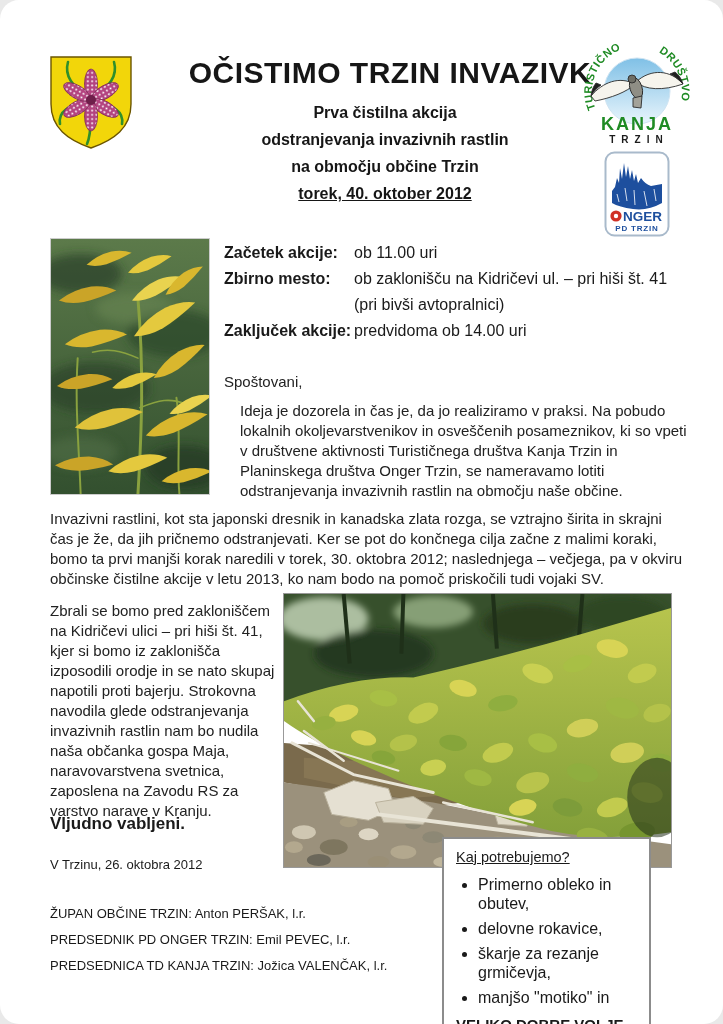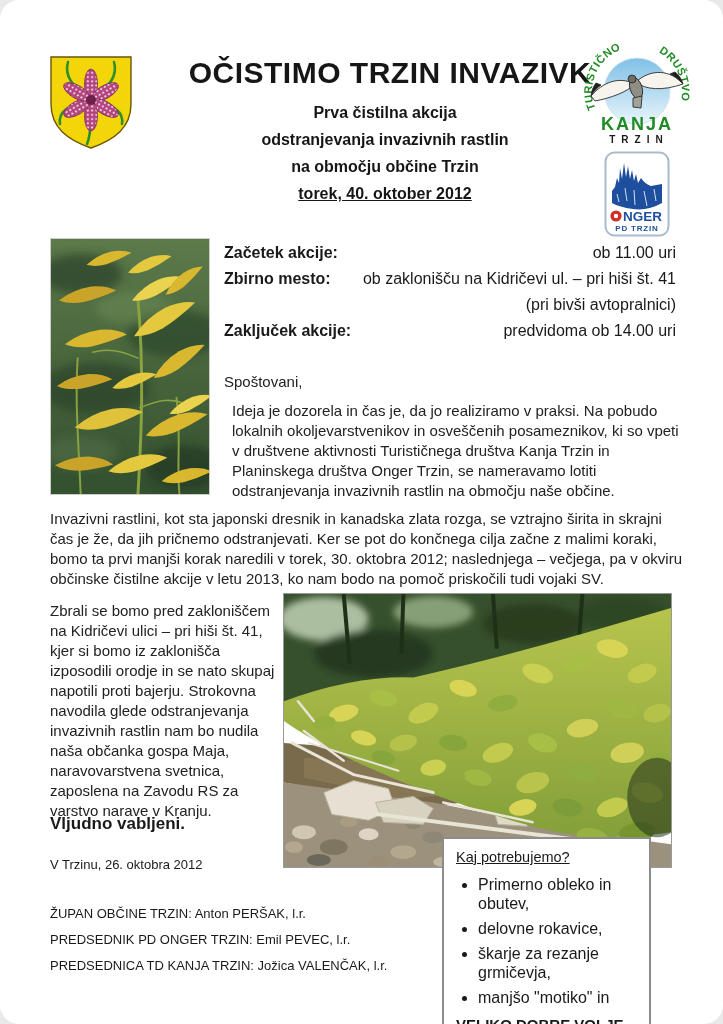--- a/index.html
+++ b/index.html
@@ -23,26 +23,26 @@
   #coat-of-arms { left:48px; top:54px; }
   #kanja-logo { left:583px; top:44px; }
   #onger-logo { left:604px; top:151px; }
   #photo-goldenrod { left:50px; top:238px; width:160px; height:257px; border:1px solid #cccccc; }
   #photo-knotweed { left:283px; top:593px; width:389px; height:275px; border:1px solid #999999; }
 
   
   #schedule { left:224px; top:240px; width:452px; font-size:16px; line-height:26px; }
   .sched-row { display:flex; }
   .sched-label { width:130px; font-weight:bold; flex:0 0 130px; }
-  .sched-value { flex:1;text-align:right; }
+  .sched-value { flex:1; }
 
   
   .para { font-size:15px; line-height:20px; color:#222222; }
   #salutation { left:224px; top:372px; }
-  #paragraph1 { left:232px; top:401px; width:458px; }
+  #paragraph1 { left:240px; top:401px; width:458px; }
   #paragraph2 { left:50px;  top:509px; width:636px; }
   #paragraph3 { left:50px;  top:601px; width:230px; }
 
   #closing  { left:50px; top:814px; font-size:17px; font-weight:bold; }
   #dateline { left:50px; top:857px; font-size:13px; }
 
   
   #needs-box { left:442px; top:837px; width:209px; min-height:133px;
     background:#ffffff; border:2px solid #8c8c8c; padding:10px 12px 12px 12px; z-index:5; }
   #needs-heading { font-size:14.5px; text-decoration:underline; margin-bottom:10px; }

